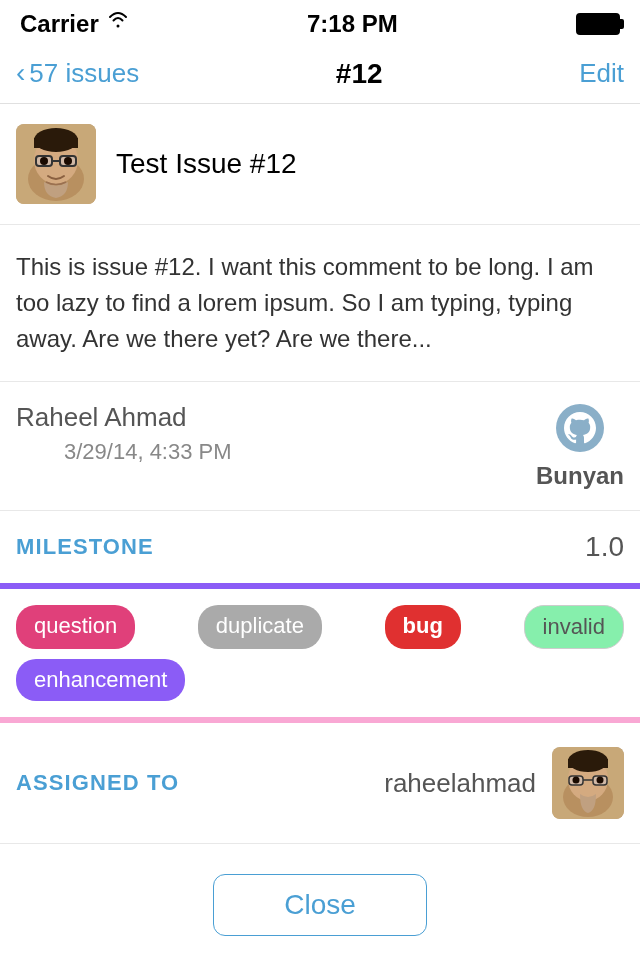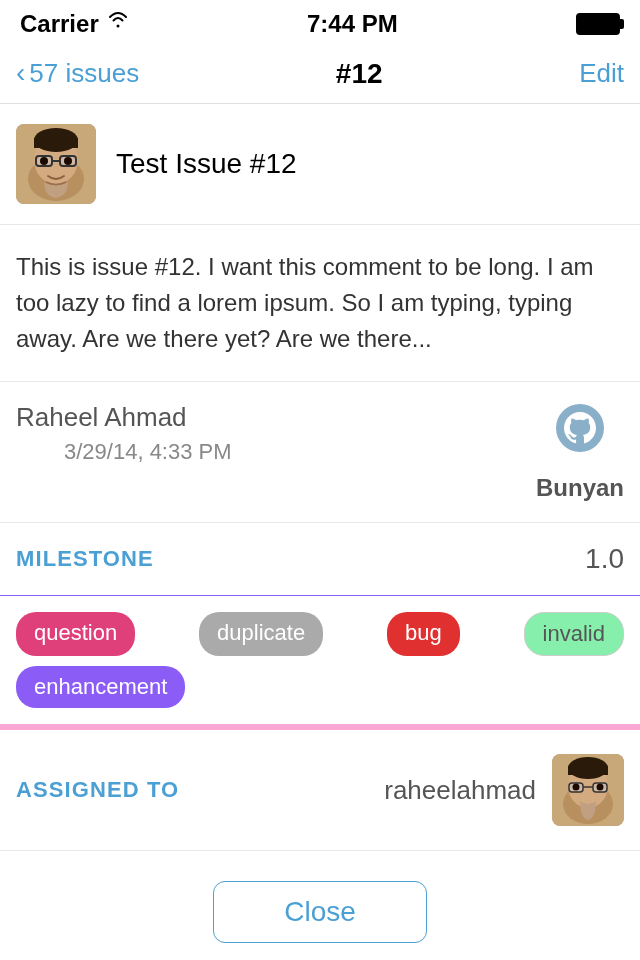--- a/index.html
+++ b/index.html
@@ -152,40 +152,40 @@
     }
     .author-date {
       font-size: 22px;
       color: #888;
       margin-left: 48px;
     }
     .source-info {
       display: flex;
       flex-direction: column;
       align-items: center;
-      gap: 20px;
+      gap: 8px;
     }
     .github-icon {
       width: 52px;
       height: 52px;
       color: #8aafc8;
     }
     .source-name {
       font-size: 24px;
       font-weight: 600;
       color: #555;
     }
 
     
     .milestone-row {
       display: flex;
       justify-content: space-between;
       align-items: center;
       padding: 20px 16px;
-      border-bottom: 1px solid #8b5cf6;
+      border-bottom: 6px solid #8b5cf6;
     }
     .milestone-label {
       font-size: 22px;
       font-weight: 600;
       color: #4a9fd4;
       letter-spacing: 0.05em;
     }
     .milestone-value {
       font-size: 28px;
       color: #555;
@@ -202,21 +202,21 @@
     }
     .label-tag {
       padding: 8px 18px;
       border-radius: 20px;
       font-size: 22px;
       font-weight: 500;
       color: #fff;
     }
     .label-question { background: #e0407a; }
     .label-duplicate { background: #aaa; color: #fff; }
-    .label-bug { background: #e03030; }
+    .label-bug { background: #e03030; font-weight: bold; }
     .label-invalid { background: #86efac; color: #555; border: 1px solid #ccc; }
     .label-enhancement { background: #8b5cf6; }
 
     
     .assigned-row {
       display: flex;
       justify-content: space-between;
       align-items: center;
       padding: 24px 16px;
       border-bottom: 1px solid #e8e8e8;
@@ -274,21 +274,21 @@
   <div class="status-carrier">
     <span>Carrier</span>
     <span class="wifi-icon">
       <svg width="22" height="16" viewBox="0 0 22 16">
         <path d="M11 12.5a1.5 1.5 0 1 1 0 3 1.5 1.5 0 0 1 0-3z" fill="#000"></path>
         <path d="M6.5 8.5C8 6.8 9.9 6 11 6s3 .8 4.5 2.5" stroke="#000" stroke-width="2" fill="none" stroke-linecap="round"></path>
         <path d="M3 5C5.5 2.5 8.1 1 11 1s5.5 1.5 8 4" stroke="#000" stroke-width="2" fill="none" stroke-linecap="round"></path>
       </svg>
     </span>
   </div>
-  <div class="status-time">7:44 PM</div>
+  <div class="status-time">7:18 PM</div>
   <div class="battery-icon"></div>
 </div>
 
 <div class="nav-bar">
   <div class="nav-back">
     <span class="nav-back-chevron">‹</span>
     <span class="nav-back-text">
       <span>57</span> <span>issues</span>
     </span>
   </div>

